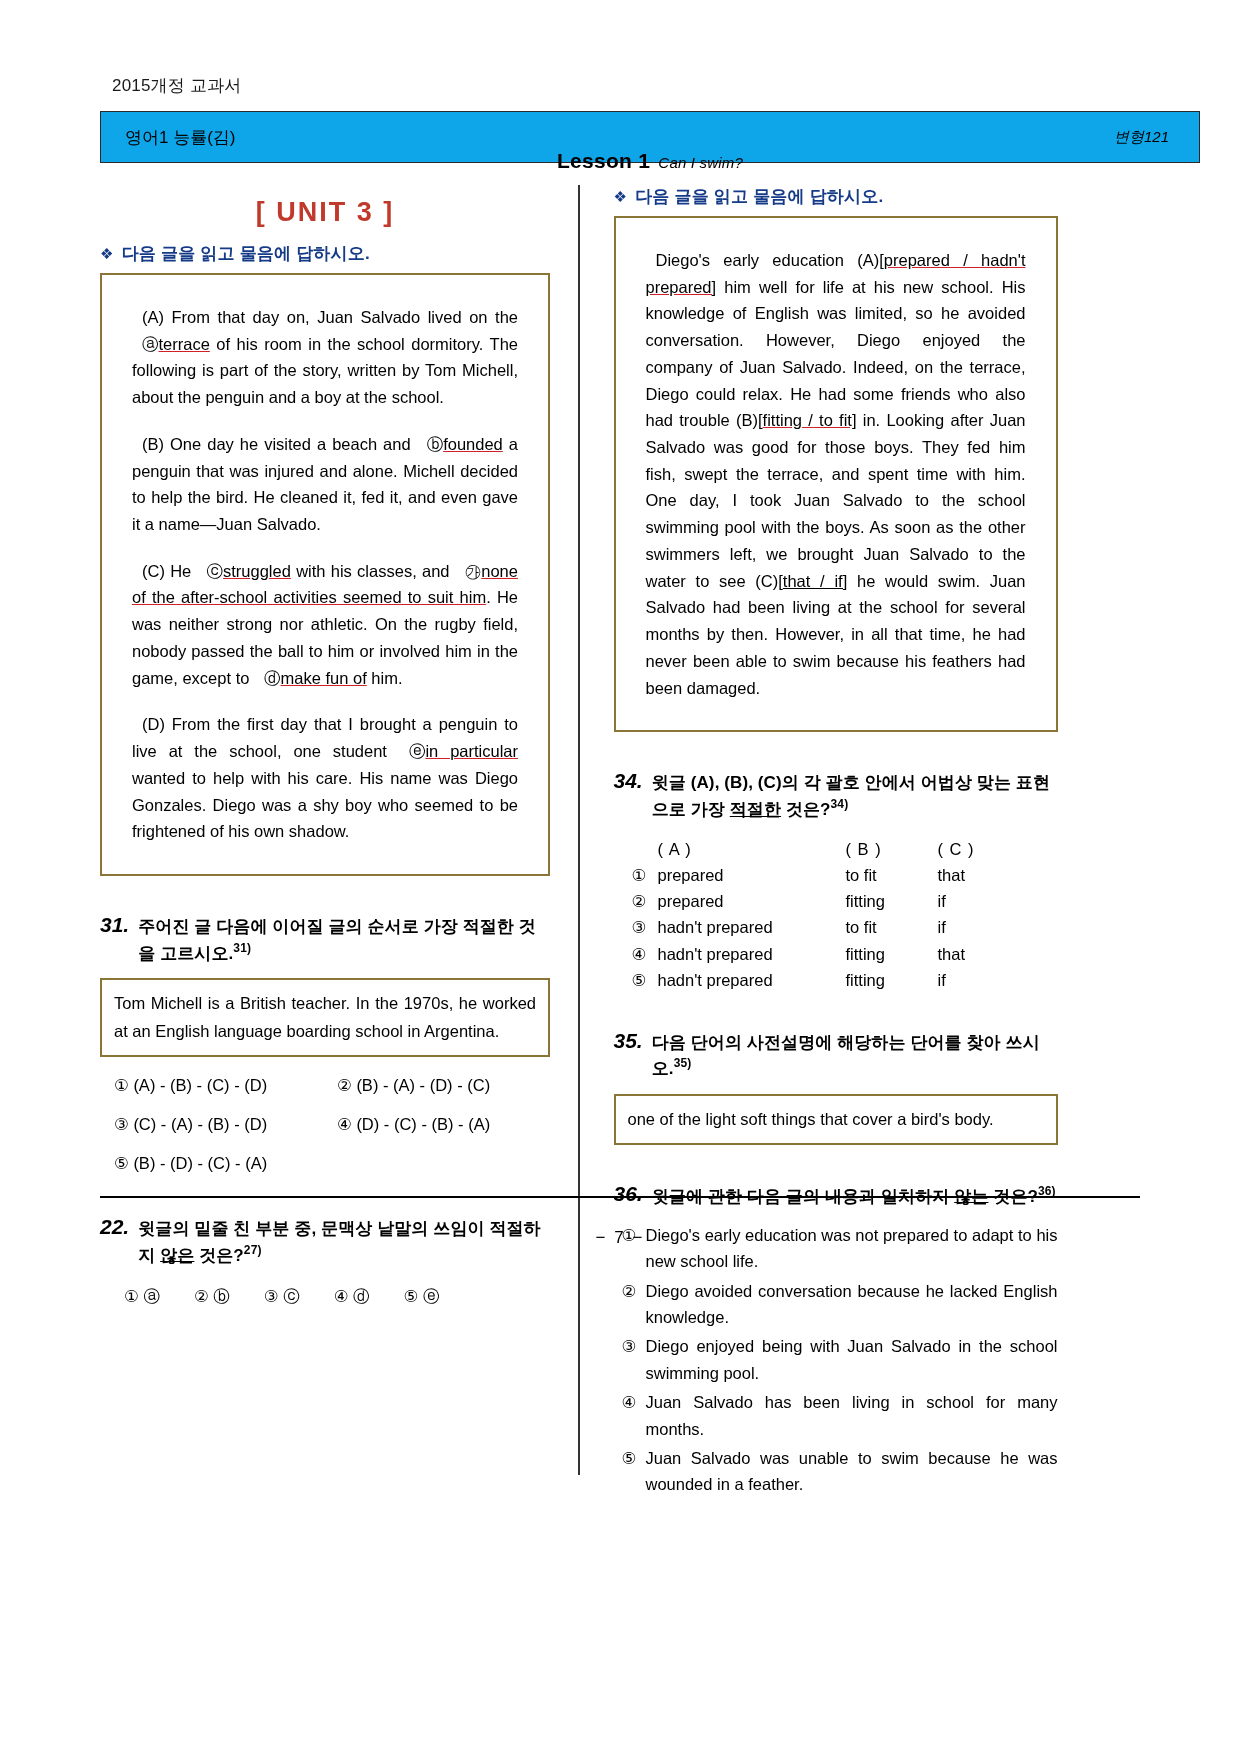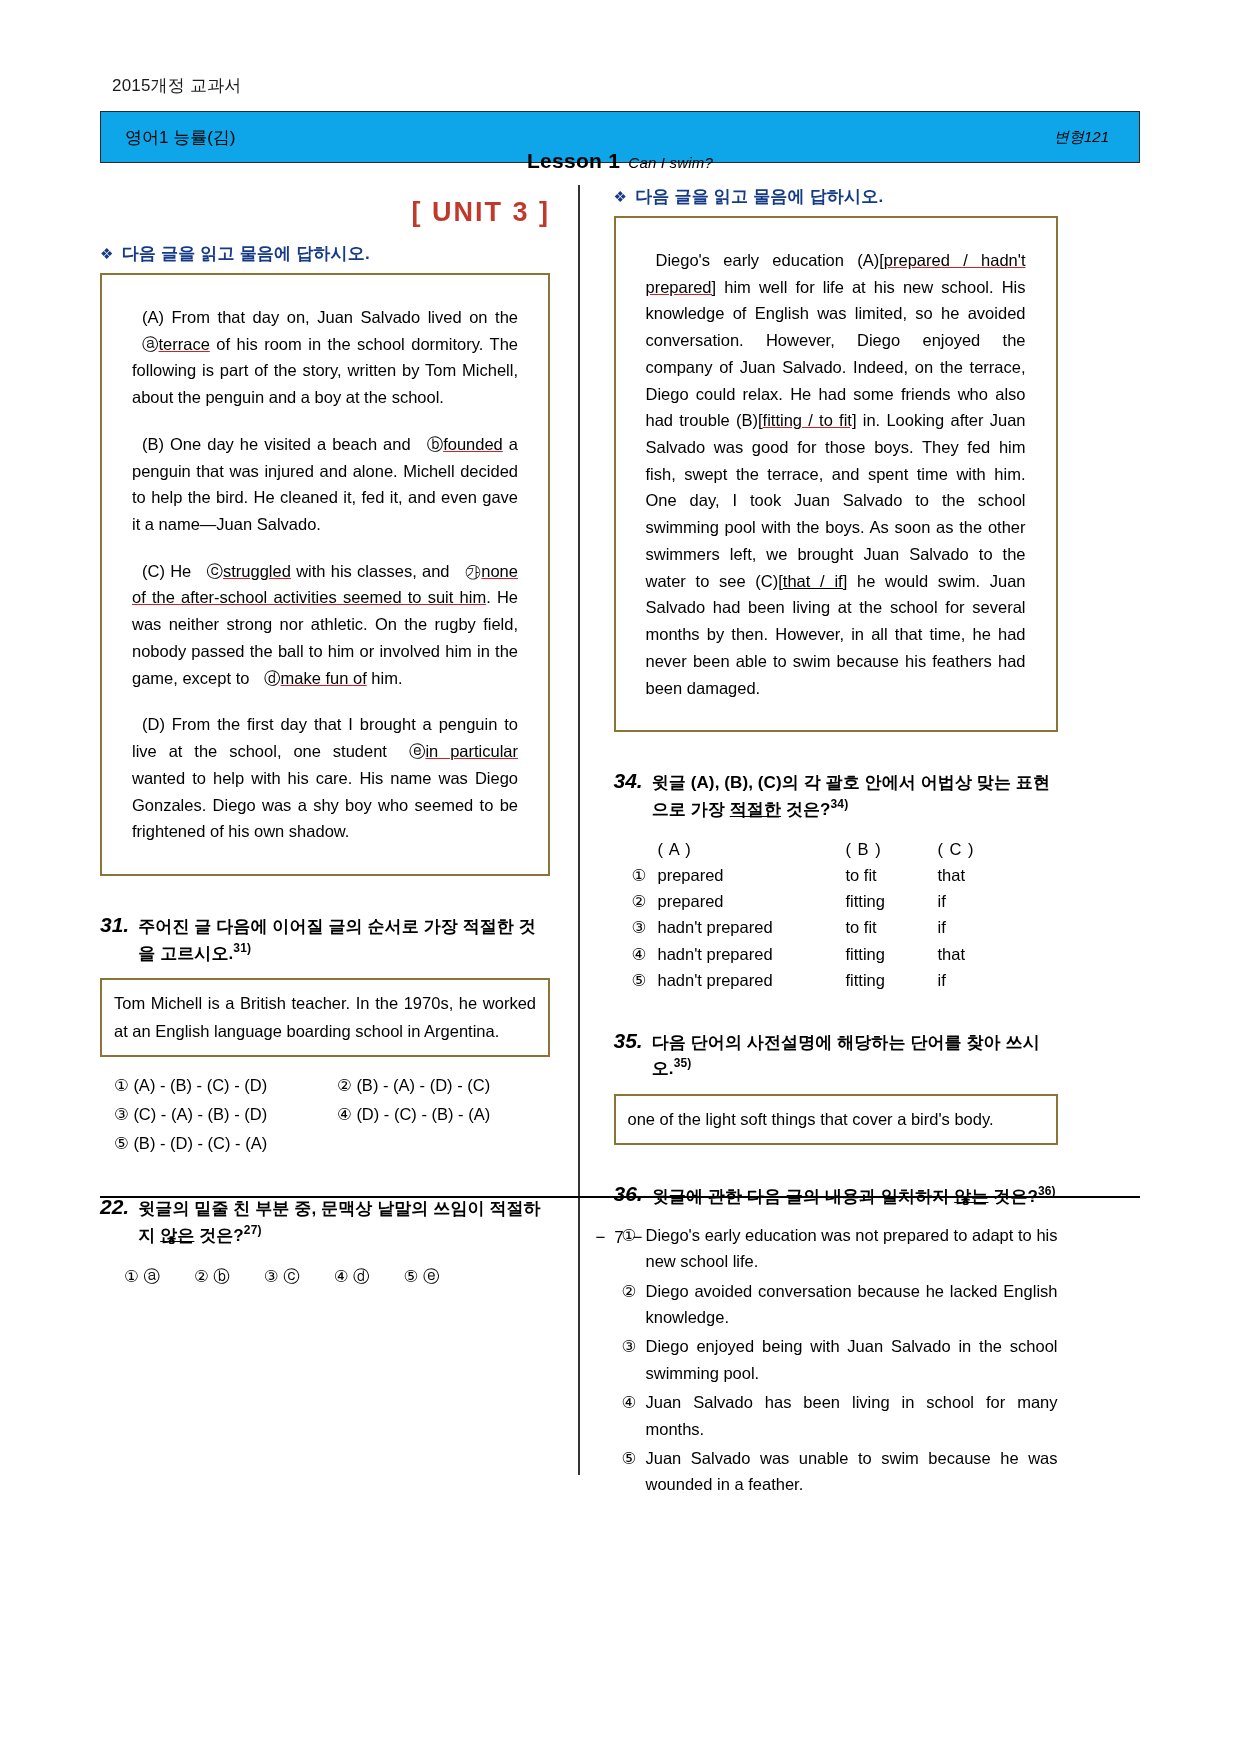--- a/index.html
+++ b/index.html
@@ -11,21 +11,21 @@
     font-family: "Liberation Sans", "DejaVu Sans", sans-serif;
     color: #000000;
     position: relative;
     overflow: hidden;
   }
 
   .page {
     position: absolute;
     left: 0; top: 0;
     width: 1240px; height: 1320px;
-    padding: 60px 100px 0 100px;
+    padding: 60px 40px 0 100px;
   }
 
   
   .doc-kicker {
     font-size: 17px;
     letter-spacing: .2px;
     margin: 14px 0 14px 12px;
     color: #1a1a1a;
   }
   .title-bar {
@@ -77,21 +77,21 @@
   .col-right { padding-left: 26px; }
   .col-divider {
     width: 1.5px;
     background: #333;
     margin: 0 8px;
     align-self: stretch;
   }
 
   
   .unit-heading {
-    text-align: right;
+    text-align: center;
     color: #c0392b;
     font-size: 27px;
     font-weight: bold;
     letter-spacing: 2px;
     margin: 12px 0 14px 0;
   }
 
   
   .instruction {
     color: #153a87;
@@ -149,20 +149,21 @@
   .choices {
     margin-top: 14px;
     font-size: 16.5px;
     line-height: 1.75;
     padding-left: 14px;
   }
   .choice-grid {
     display: grid;
     grid-template-columns: 1fr 1fr;
     column-gap: 10px;
+    gap: 10px;
   }
   .choice-inline {
     display: flex;
     gap: 34px;
     padding-left: 10px;
   }
   .choice-list {
     margin-top: 12px;
     font-size: 16.5px;
     line-height: 1.6;

